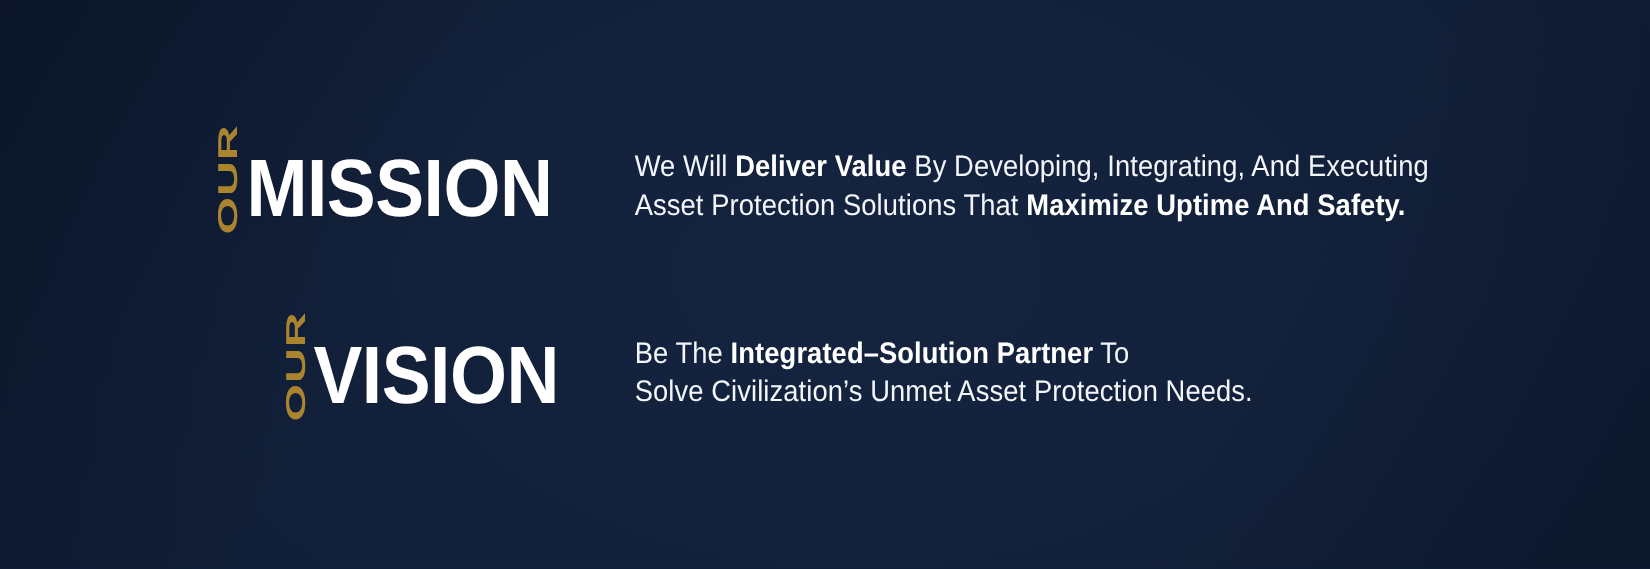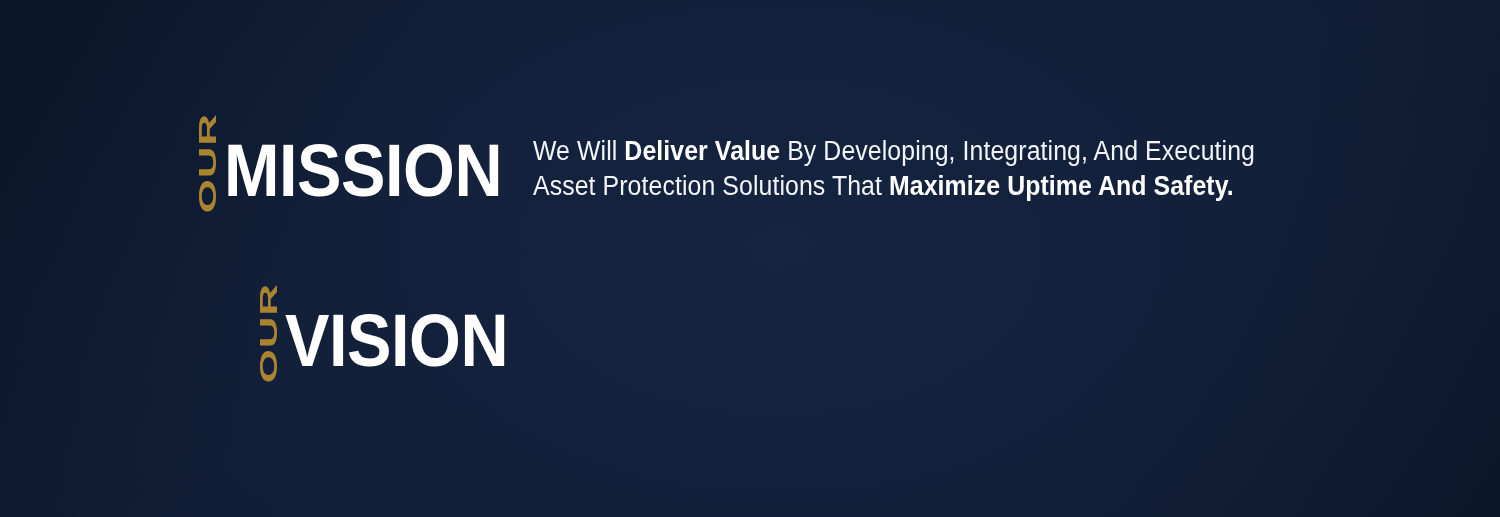--- a/index.html
+++ b/index.html
@@ -116,20 +116,21 @@
     font-size: 74px;
     line-height: 0.74;
     letter-spacing: -0.5px;
     display: block;
     scale: 0.90 1.00;
     transform-origin: left bottom;
     text-shadow: 0 1px 0 rgba(0,0,0,0.18);
   }
 
   .body-col {
+    margin-left: 44px;
     padding-top: 6px;
   }
   .body-line {
     color: #f2f5f9;
     font-family: "Liberation Sans Narrow", "Liberation Sans", "DejaVu Sans", sans-serif;
     font-weight: 300;
     font-size: 27px;
     line-height: 35px;
     letter-spacing: 0.1px;
     white-space: nowrap;
@@ -168,16 +169,20 @@
       </div>
     </div>
 
     <div class="block" id="vision-block">
       <div class="heading-col">
         <div class="heading">
           <span class="our-rot">OUR</span>
           <span class="big-word">VISION</span>
         </div>
       </div>
+      <div class="body-col">
+        <div class="body-line"><span>Be The </span><b>Integrated–Solution Partner</b><span> To</span></div>
+        <div class="body-line"><span>Solve Civilization’s Unmet Asset Protection Needs.</span></div>
+      </div>
     </div>
 
   </div>
 </div>
 
 </body></html>

